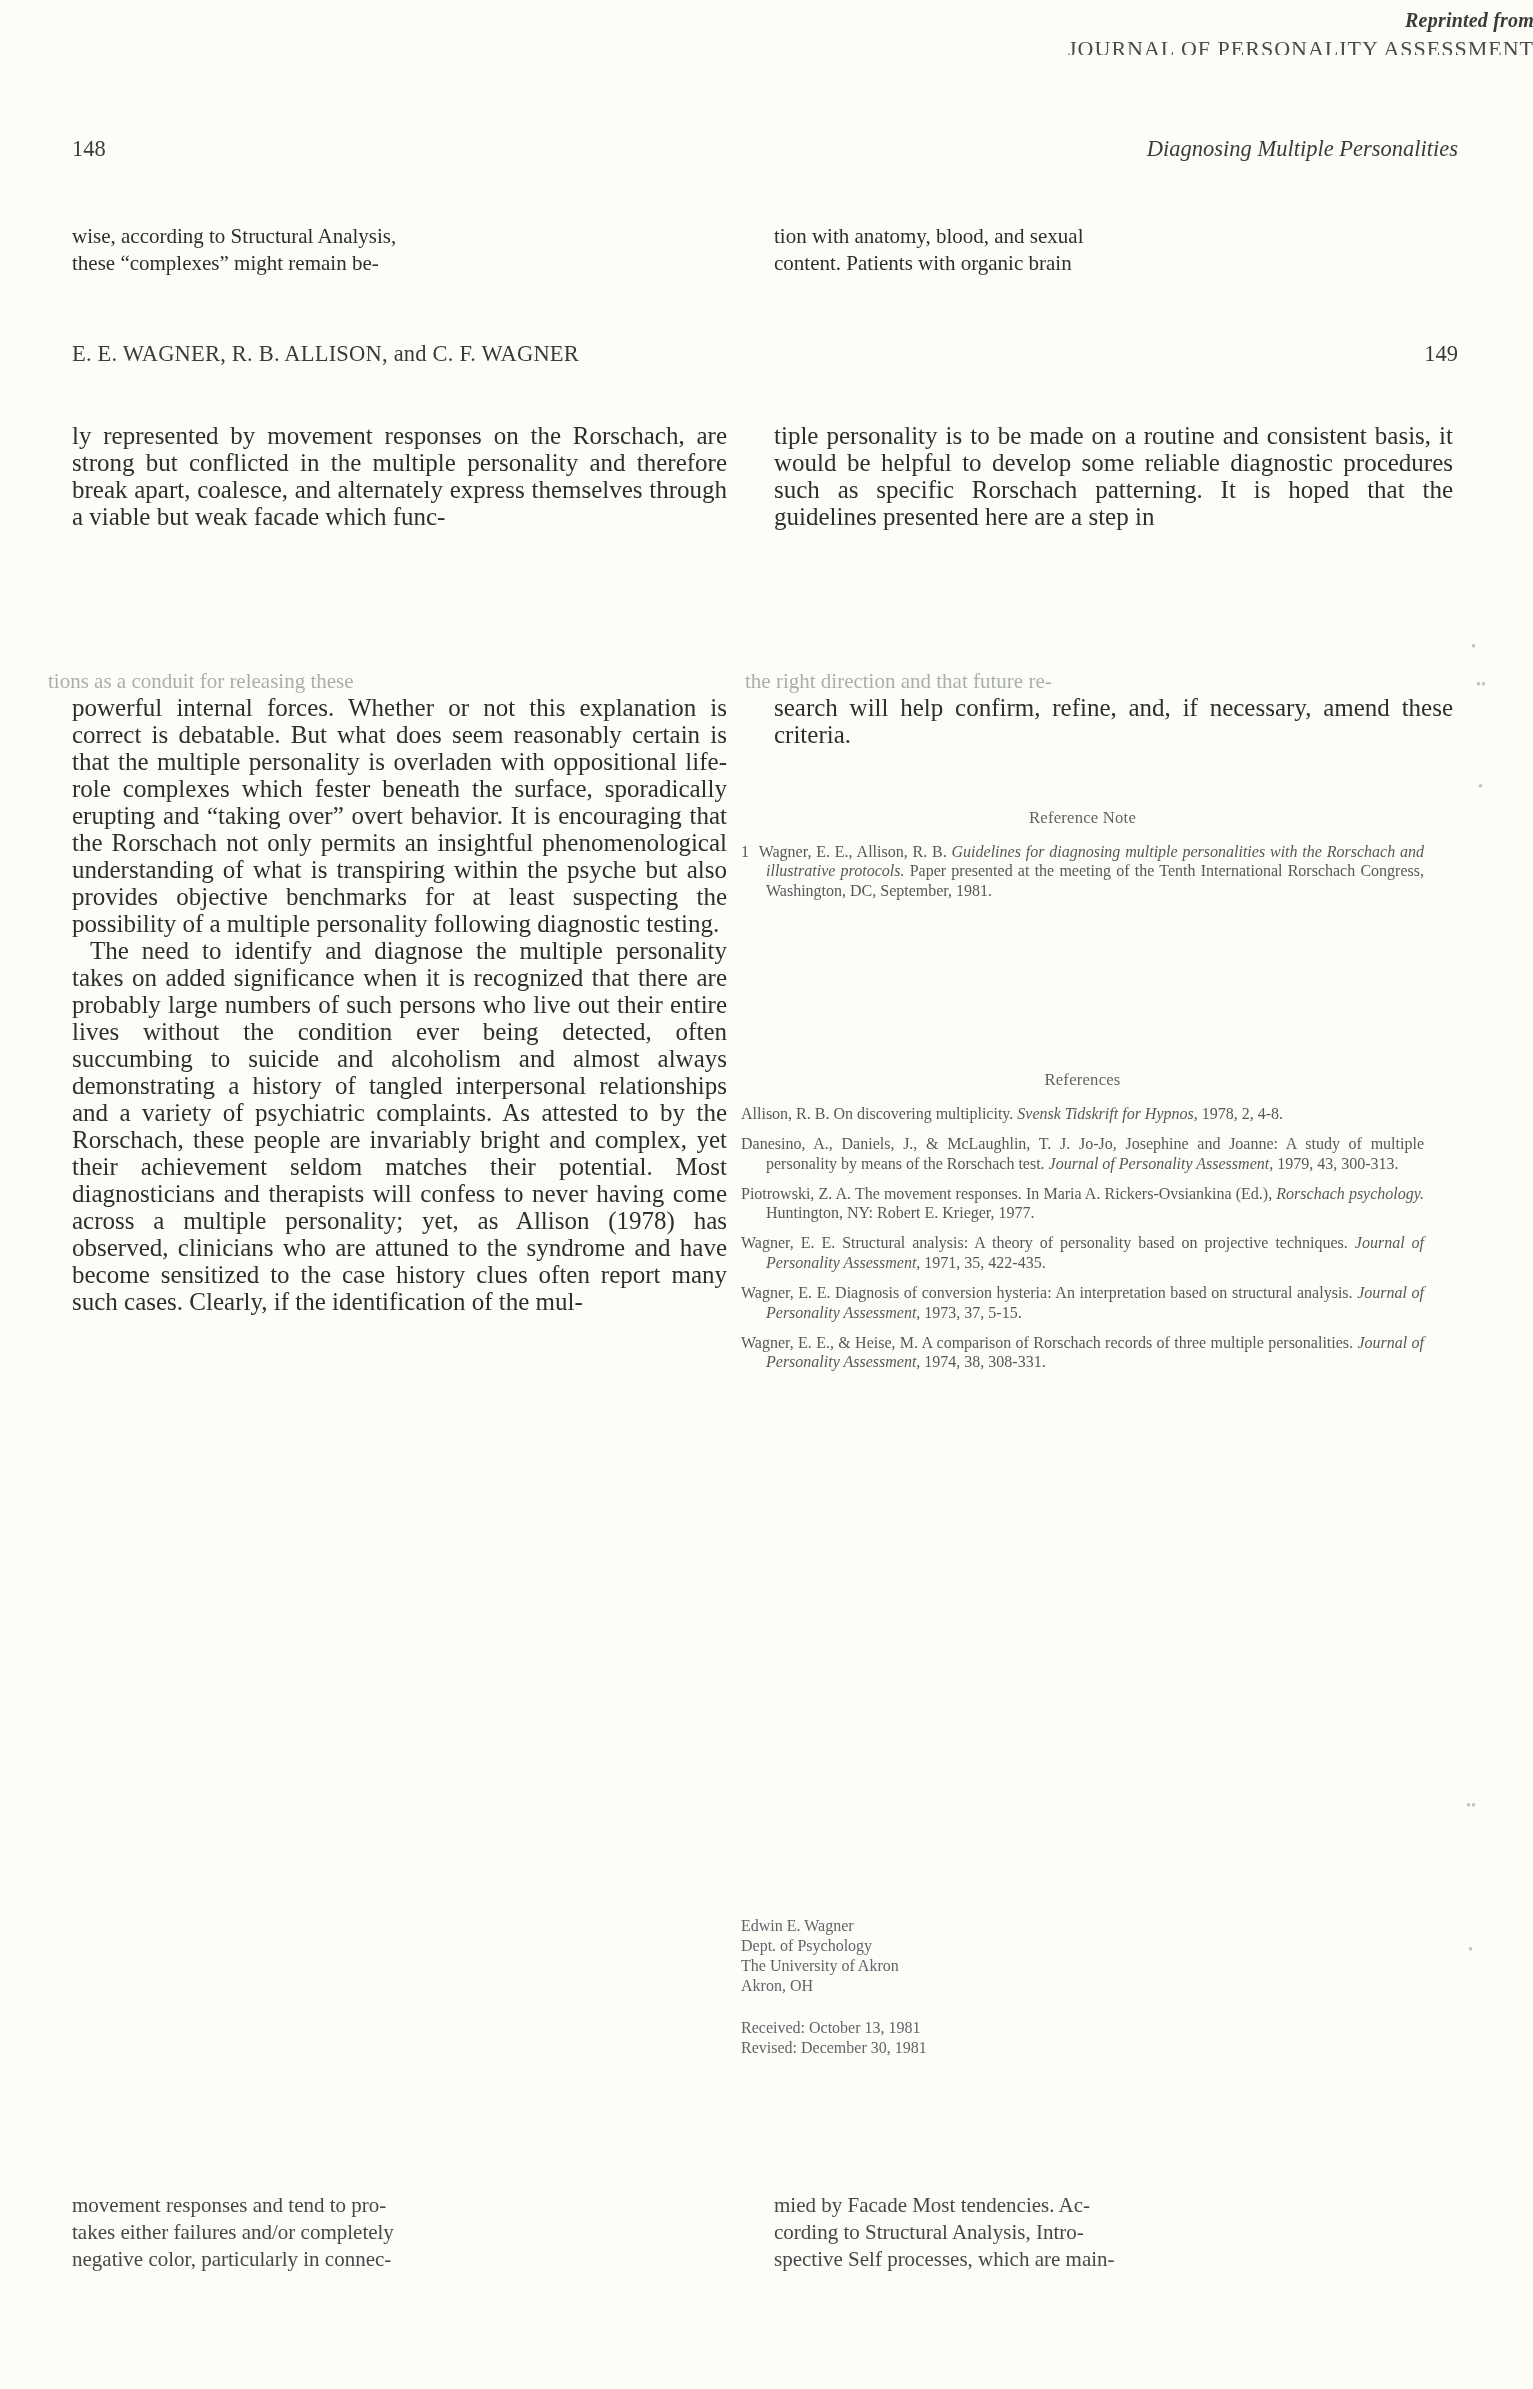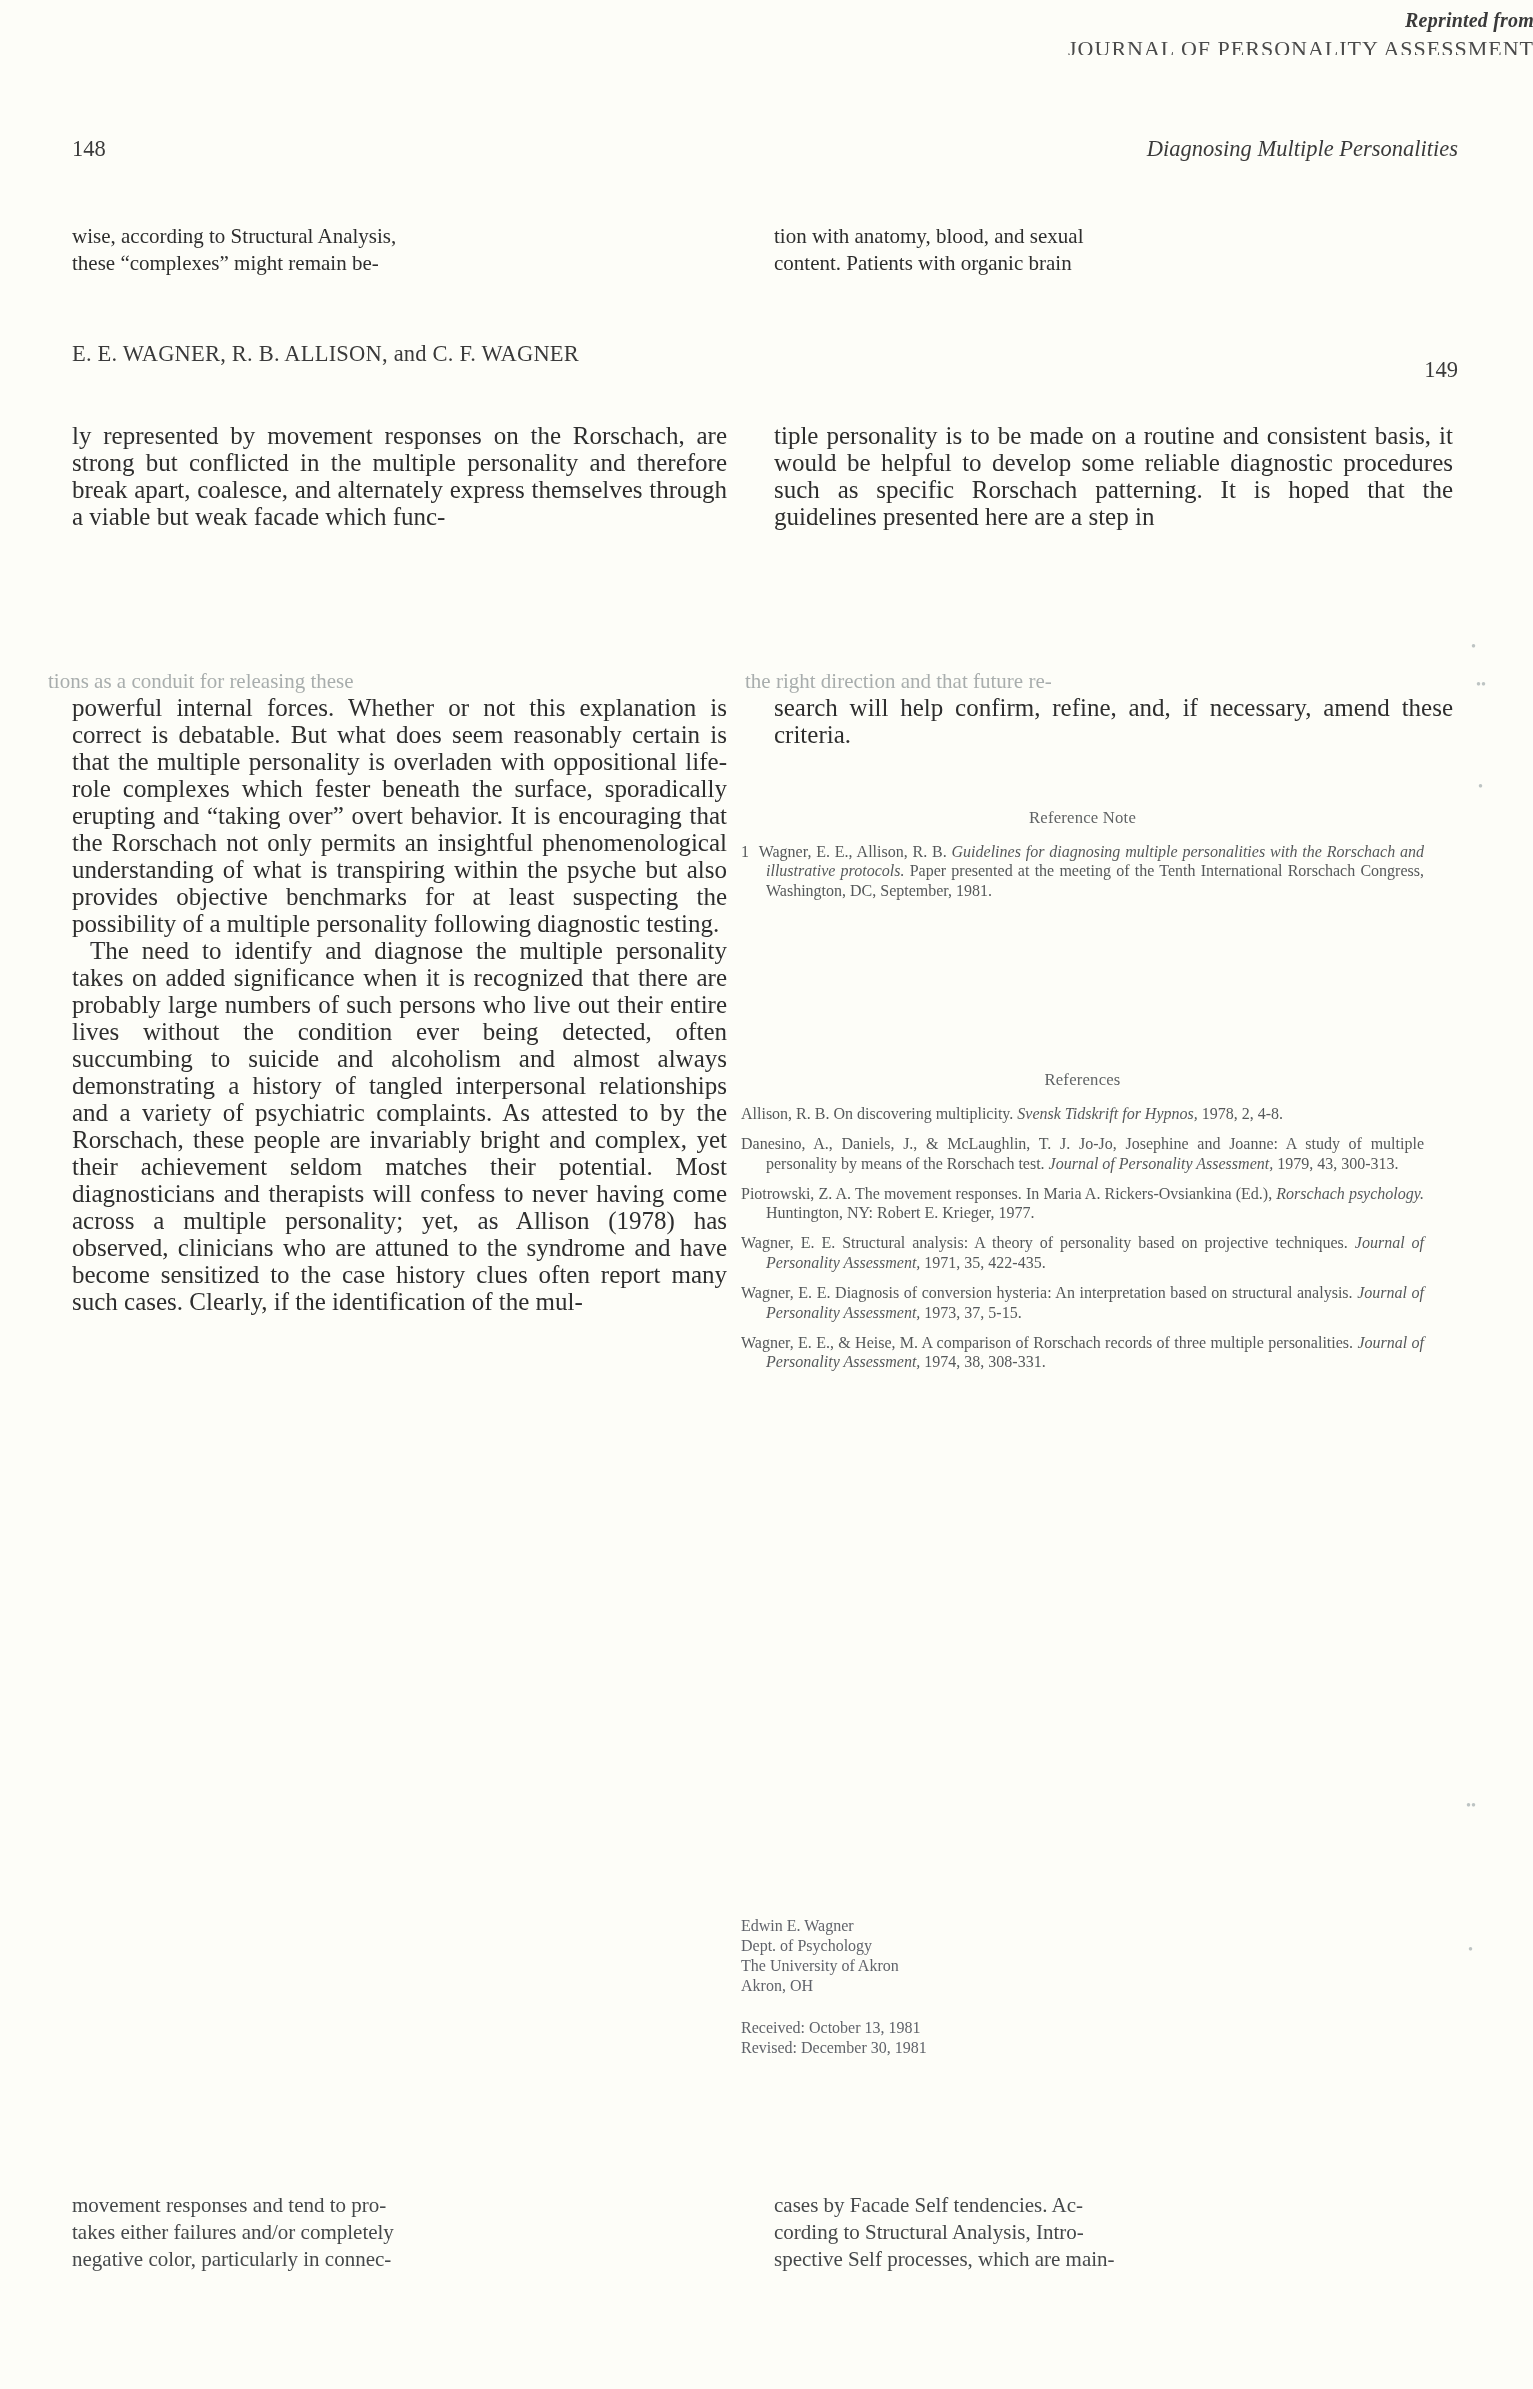--- a/index.html
+++ b/index.html
@@ -164,21 +164,21 @@
   <div class="clip-strip" style="left:72px; top:223px; width:650px; height:53px;">
     <div class="clip-inner">wise, according to Structural Analysis,</div>
     <div class="clip-inner">these “complexes” might remain be-</div>
   </div>
   <div class="clip-strip" style="left:774px; top:223px; width:669px; height:53px;">
     <div class="clip-inner">tion with anatomy, blood, and sexual</div>
     <div class="clip-inner">content. Patients with organic brain</div>
   </div>
 
   <div class="runhead runhead-caps" style="left:72px; top:341px;">E. E. WAGNER, R. B. ALLISON, and C. F. WAGNER</div>
-  <div class="runhead runhead-num" style="right:76px; top:341px;margin-top:16px;">149</div>
+  <div class="runhead runhead-num" style="right:76px; top:341px;">149</div>
 
   <div class="col" style="left:72px; top:422px; width:655px;">
     <p>ly represented by movement responses on the Rorschach, are strong but conflicted in the multiple personality and therefore break apart, coalesce, and alternately express themselves through a viable but weak facade which func-</p>
   </div>
 
   <div class="clip-strip" style="left:48px; top:668px; width:683px; height:29px;">
     <div class="clip-inner ghost">tions as a conduit for releasing these</div>
   </div>
   <div class="clip-strip" style="left:745px; top:668px; width:707px; height:29px;">
     <div class="clip-inner ghost">the right direction and that future re-</div>
@@ -244,21 +244,21 @@
     <div class="clip-inner">——— — —— ——— —— — ——— — —</div>
   </div>
 
   <div class="frag-col" style="left:72px; top:2192px; width:655px;">
     <p>movement responses and tend to pro-</p>
     <p>takes either failures and/or completely</p>
     <p>negative color, particularly in connec-</p>
   </div>
 
   <div class="frag-col" style="left:774px; top:2192px; width:679px;">
-    <p>cases by Facade Self tendencies. Ac-</p>
+    <p>mied by Facade Most tendencies. Ac-</p>
     <p>cording to Structural Analysis, Intro-</p>
     <p>spective Self processes, which are main-</p>
   </div>
 
   <div class="smudge" style="left:1471px; top:638px;">•</div>
   <div class="smudge" style="left:1476px; top:676px;">••</div>
   <div class="smudge" style="left:1478px; top:778px;">•</div>
   <div class="smudge" style="left:1466px; top:1793px; line-height:25px;">••</div>
   <div class="smudge" style="left:1468px; top:1941px;">•</div>
 

